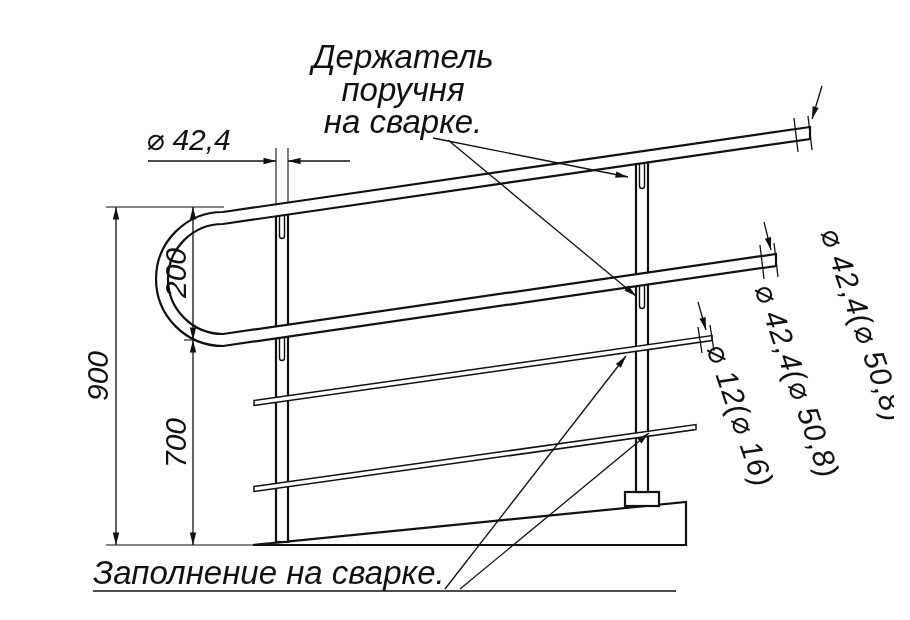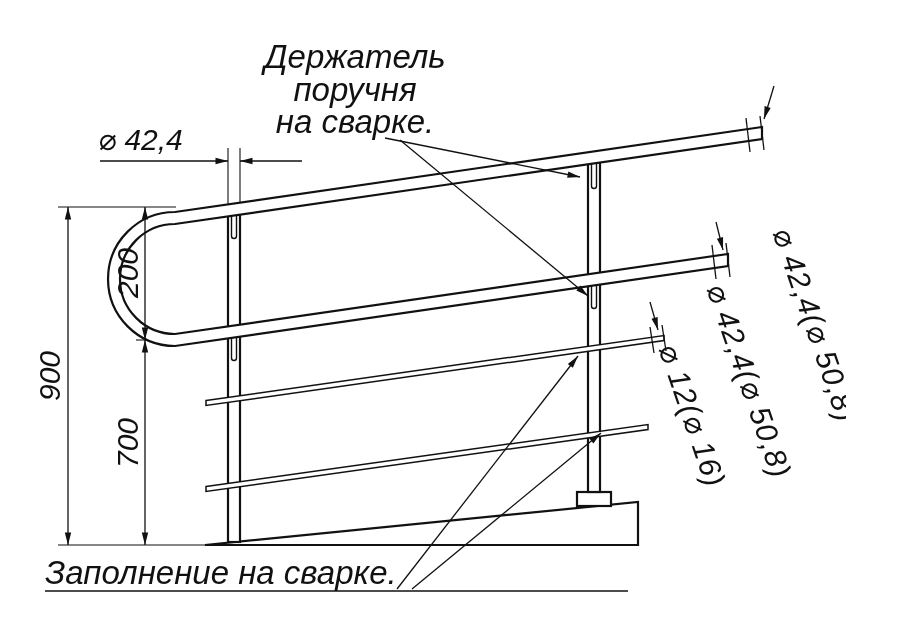--- a/index.html
+++ b/index.html
@@ -1,16 +1,16 @@
 <!DOCTYPE html>
 <html><head>
 <meta charset="utf-8">
 <style>
   html,body{margin:0;padding:0;background:#ffffff;}
-  .stage{position:relative;width:846px;height:620px;background:#fff;overflow:hidden;}
+  .stage{position:relative;width:846px;height:620px;background:#fff;overflow:hidden;padding-left:48px;}
   svg{display:block;}
   .outline{stroke:#111;stroke-width:2.2;fill:#fff;}
   .thinpart{stroke:#111;stroke-width:1.5;fill:#fff;}
   .clip{stroke:#111;stroke-width:1.4;fill:none;}
   .dimline{stroke:#111;stroke-width:1.3;fill:none;}
   .extline{stroke:#111;stroke-width:1.1;fill:none;}
   .leader{stroke:#111;stroke-width:1.3;fill:none;}
   .tick{stroke:#111;stroke-width:1.3;fill:none;}
   .note{font:italic 33px "Liberation Sans","DejaVu Sans",sans-serif;fill:#111;}
   .dimtxt{font:italic 30px "Liberation Sans","DejaVu Sans",sans-serif;fill:#111;}

